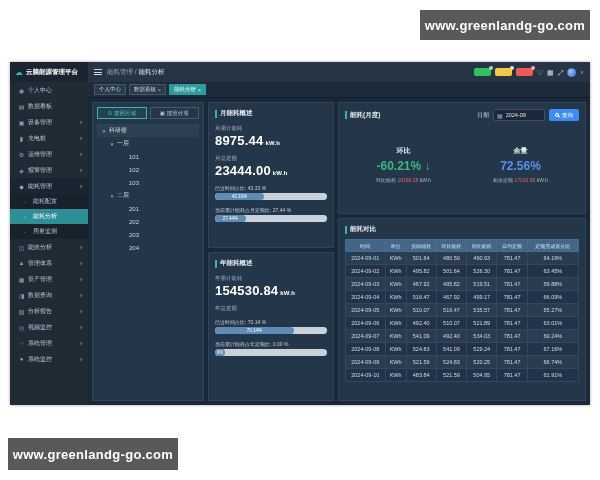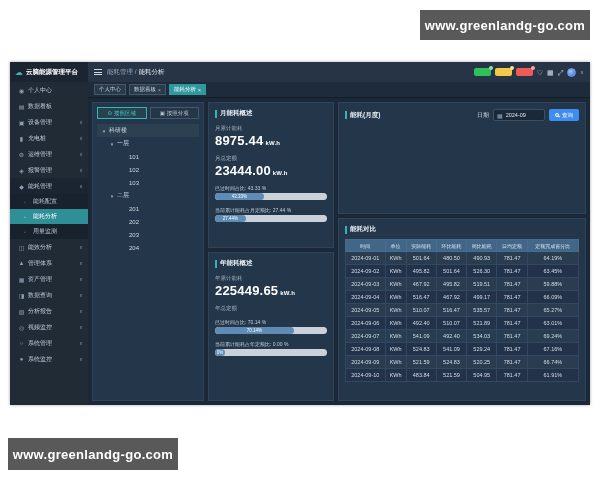--- a/index.html
+++ b/index.html
@@ -339,21 +339,21 @@
           <div class="bar-label">当前累计能耗占月定额比: 27.44 %</div>
           <div class="bar">
             <div class="bar-fill" style="width: 27.44%;">27.44%</div>
           </div>
         </div>
 
         <div class="panel year-panel">
           <div class="sec-title">年能耗概述</div>
           <div class="metric-label">年累计能耗</div>
           <div class="metric-value">
-            <span>225449.65</span><span class="unit">kW.h</span>
+            <span>154530.84</span><span class="unit">kW.h</span>
           </div>
           <div class="metric-label">年总定额</div>
           <div class="bar-label">已过时间占比: 70.14 %</div>
           <div class="bar">
             <div class="bar-fill" style="width: 70.14%;">70.14%</div>
           </div>
           <div class="bar-label">当前累计能耗占年定额比: 0.00 %</div>
           <div class="bar">
             <div class="bar-fill" style="width: 0%;">0%</div>
           </div>
@@ -370,20 +370,43 @@
                 <span class="cal">▦</span>
                 <span>2024-09</span>
               </span>
               <button class="query-btn">
                 <span class="lens"></span>
                 <span>查询</span>
               </button>
             </div>
           </div>
           <div class="stats">
+            <div class="stat">
+              <div class="stat-label">环比</div>
+              <div class="stat-value stat-green">
+                <span>-60.21%</span>
+                <span>↓</span>
+              </div>
+              <div class="stat-sub">
+                <span>环比能耗</span>
+                <span class="sv">16168.28</span>
+                <span>kW.h</span>
+              </div>
+            </div>
+            <div class="stat">
+              <div class="stat-label">余量</div>
+              <div class="stat-value stat-blue">
+                <span>72.56%</span>
+              </div>
+              <div class="stat-sub">
+                <span>剩余定额</span>
+                <span class="sv">17010.56</span>
+                <span>kW.h</span>
+              </div>
+            </div>
           </div>
         </div>
 
         <div class="panel table-panel">
           <div class="sec-title">能耗对比</div>
           <table>
             <thead>
               <tr>
                   <th>时间</th>
                   <th>单位</th>

